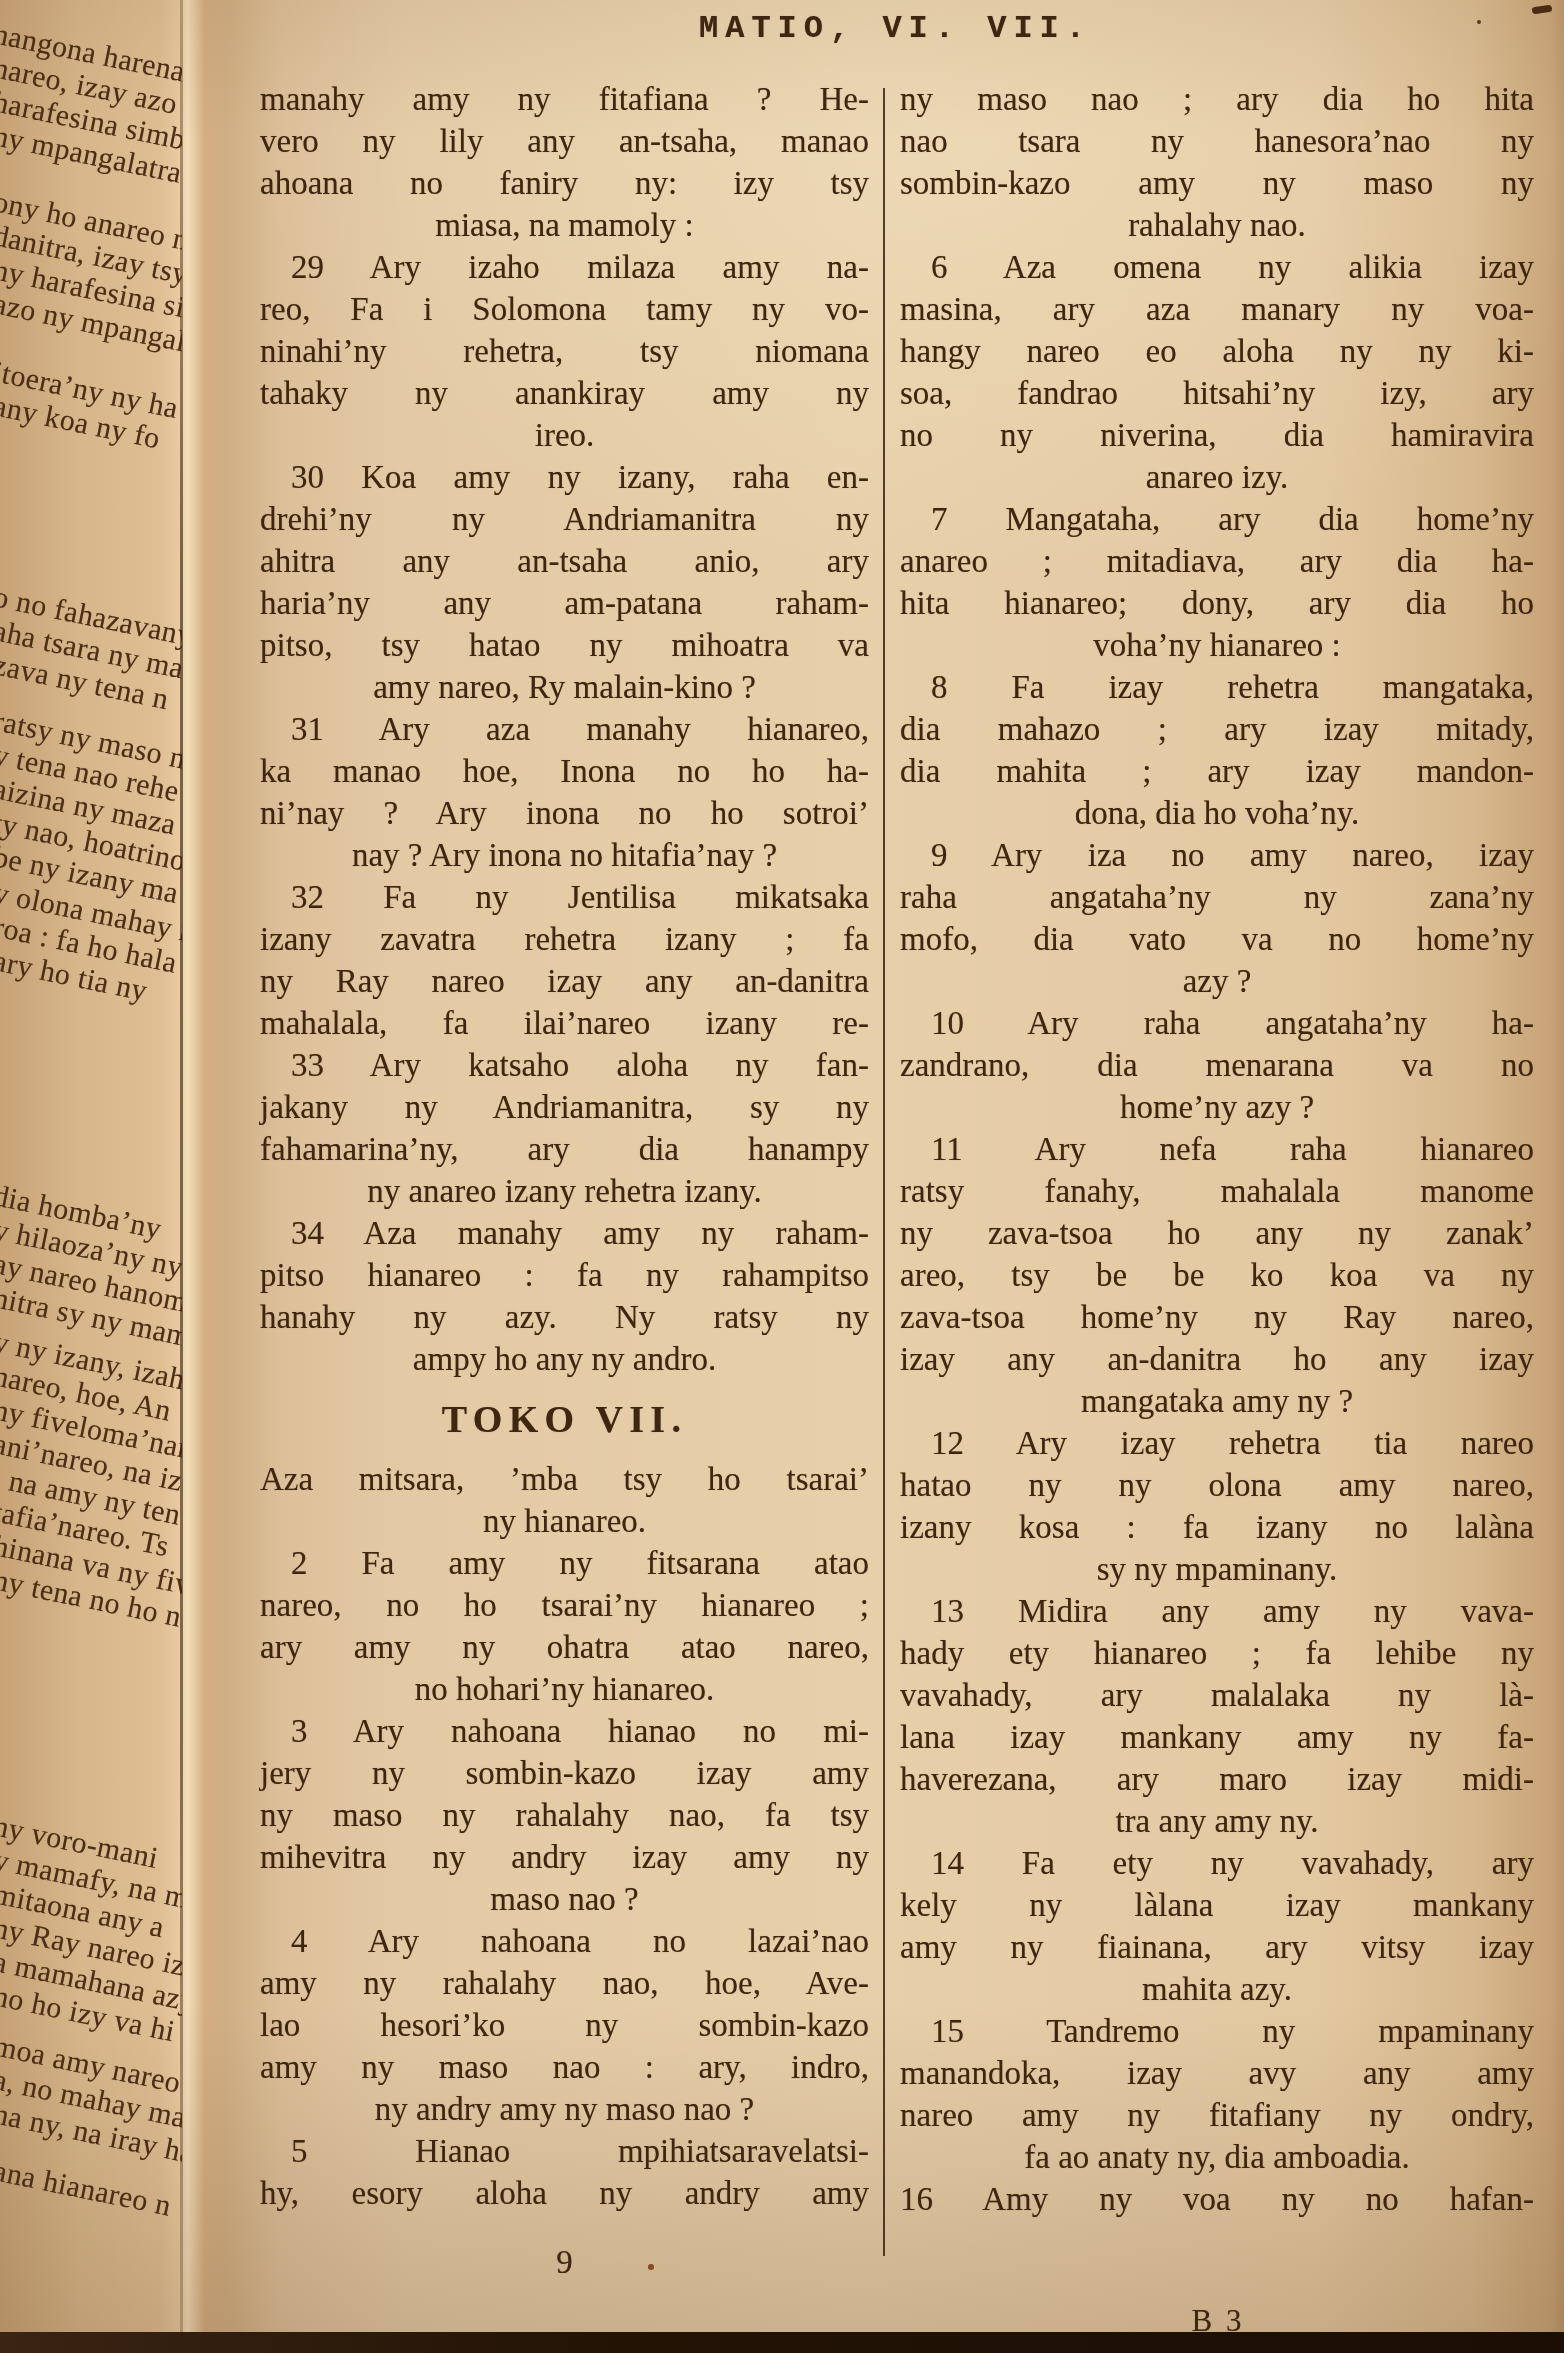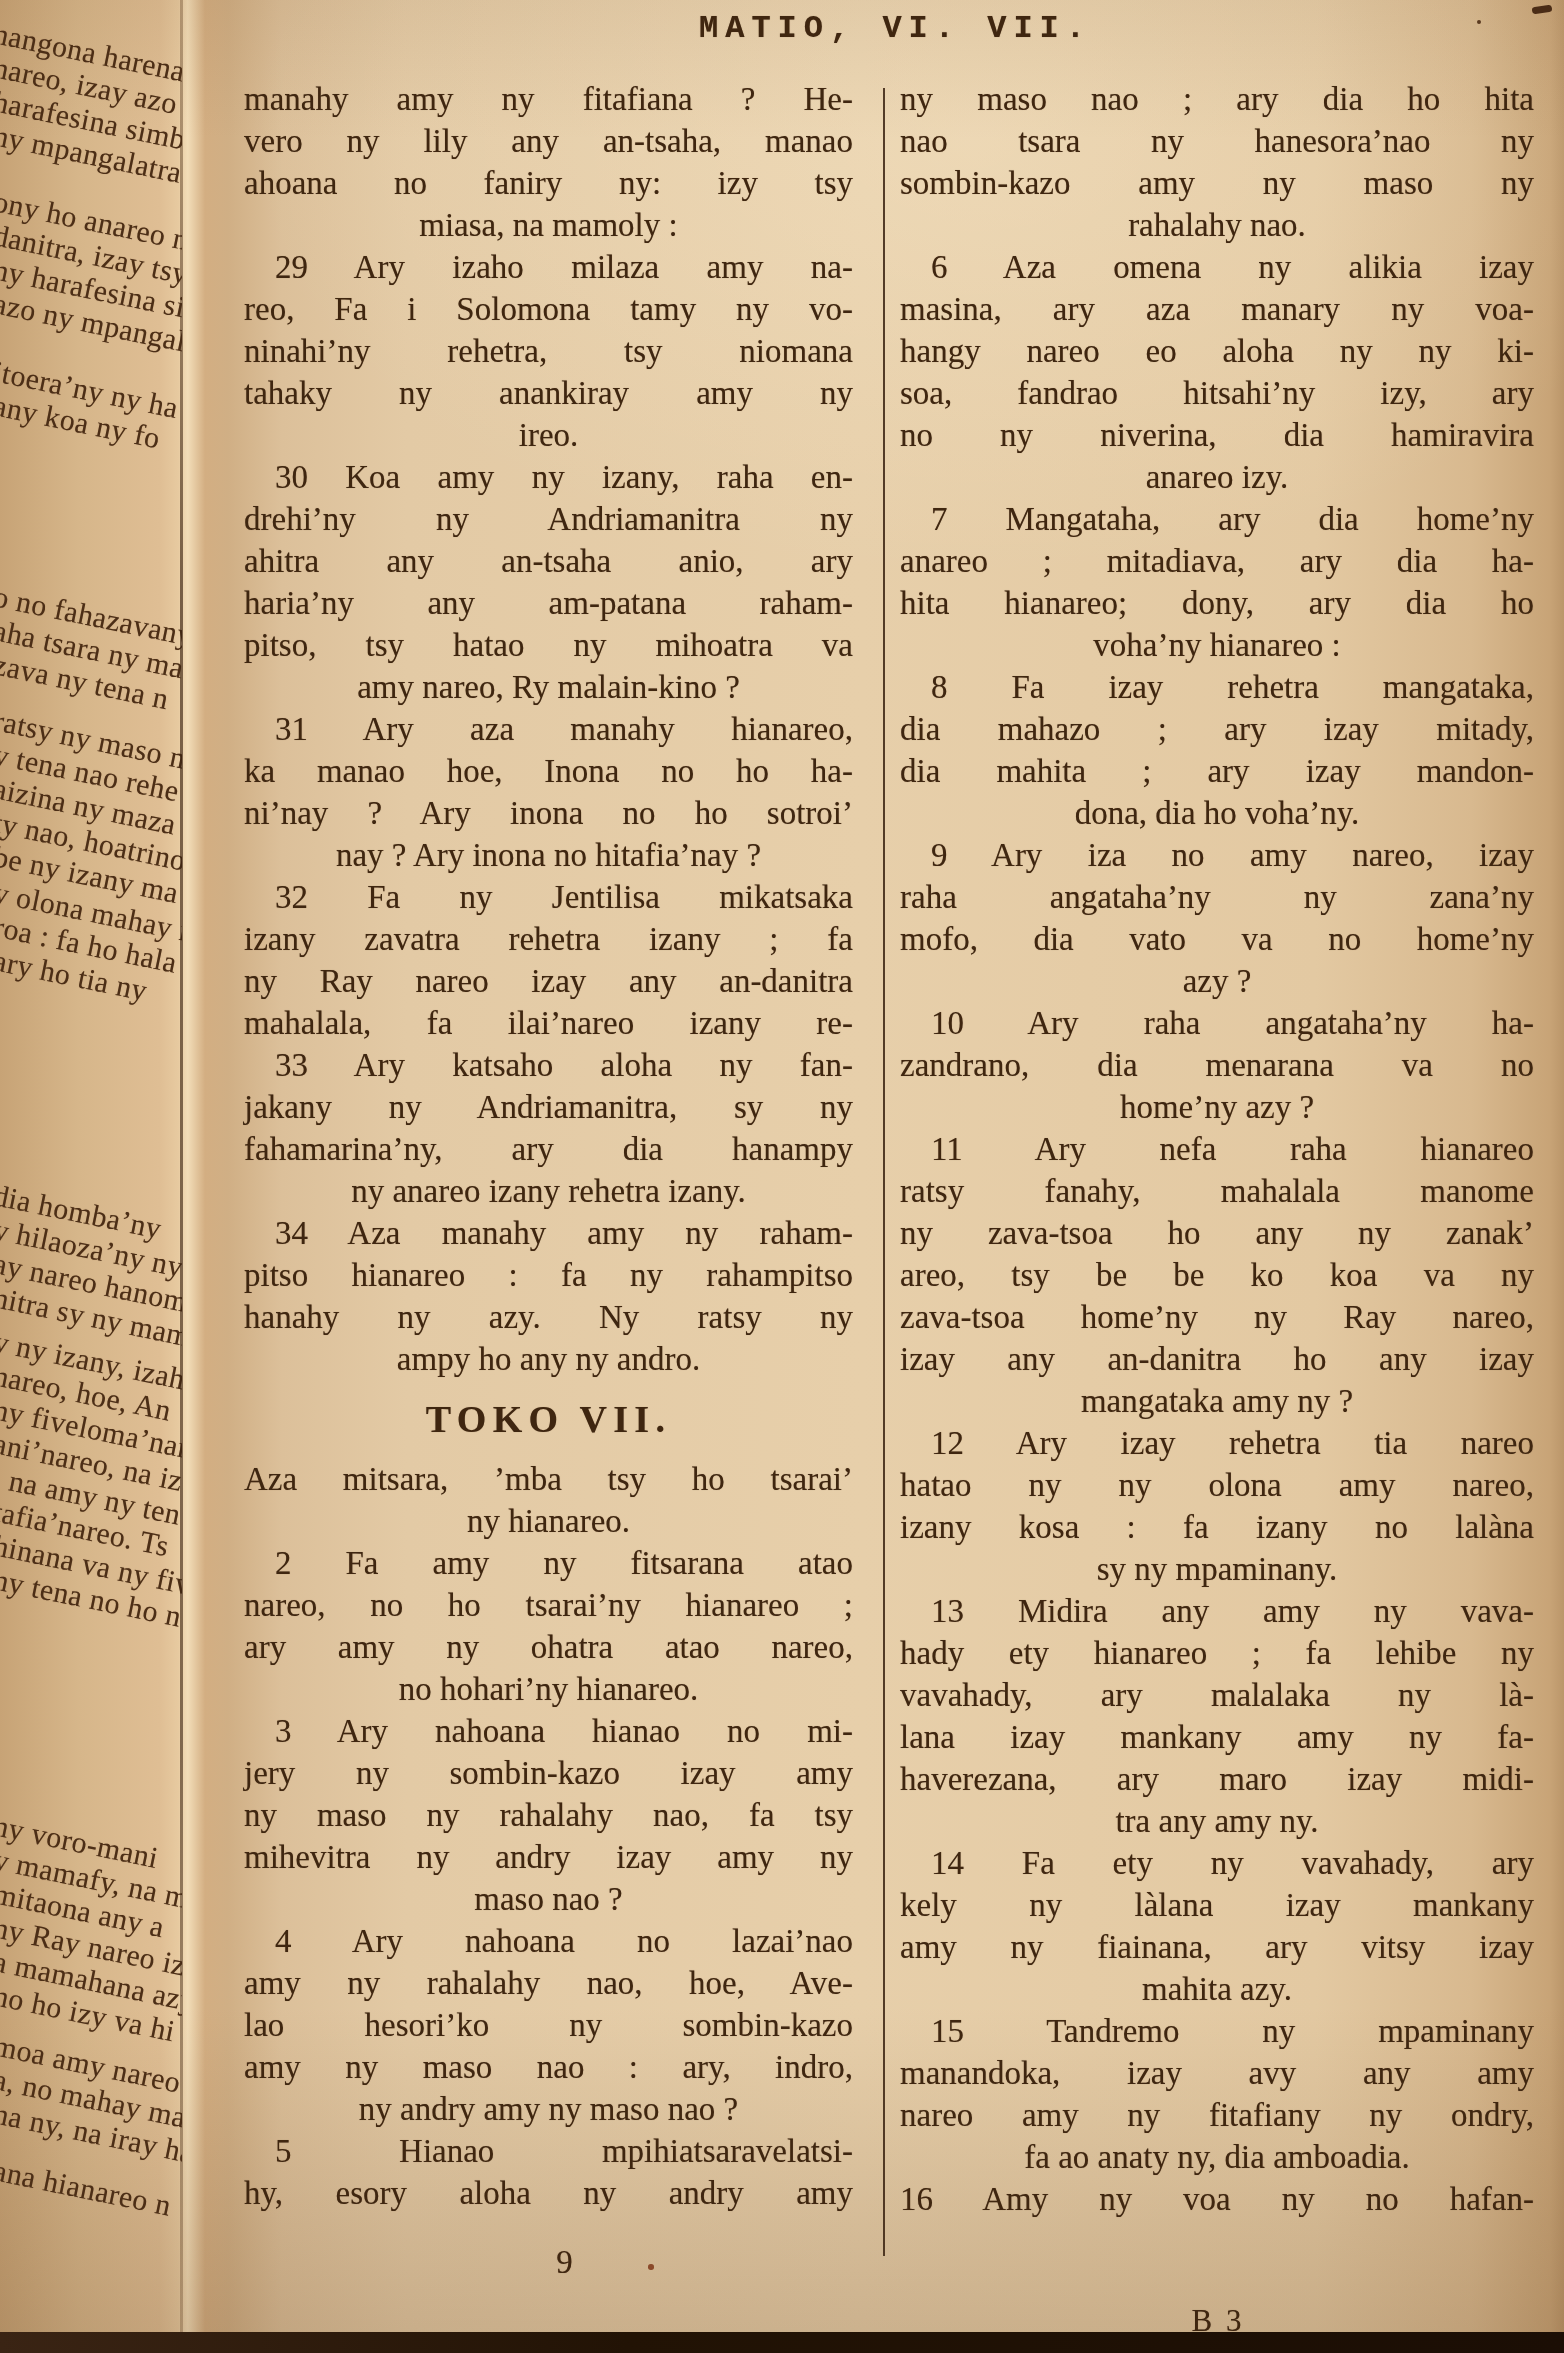--- a/index.html
+++ b/index.html
@@ -37,21 +37,21 @@
     background:linear-gradient(180deg, rgba(90,58,30,0.35), rgba(58,35,17,0.65) 25%, rgba(58,35,17,0.60) 75%, rgba(90,58,30,0.30));
   }
   
   .header {
     position:absolute; top:10px; left:258px; width:1275px;
     text-align:center; font-size:32px; letter-spacing:7px; font-weight:600;
     text-shadow:0 0 0.8px rgba(63,38,16,0.5);
     font-family:Liberation Mono, monospace;
   }
   .col { position:absolute; top:78px; }
-  .col-left  { left:244px;  width:609px; }
+  .col-left  { left:260px;  width:609px; }
   .col-right { left:900px; width:634px; }
   .line {
     font-size:33px; line-height:42px; height:42px; overflow:visible;
     text-shadow:0 0 0.8px rgba(63,38,16,0.40);
   }
   .fill   { text-align:justify; text-align-last:justify; }
   .end    { text-align:center; }
   .indent { text-align:justify; text-align-last:justify; text-indent:31px; }
   .heading {
     height:78px; line-height:78px; text-align:center;

